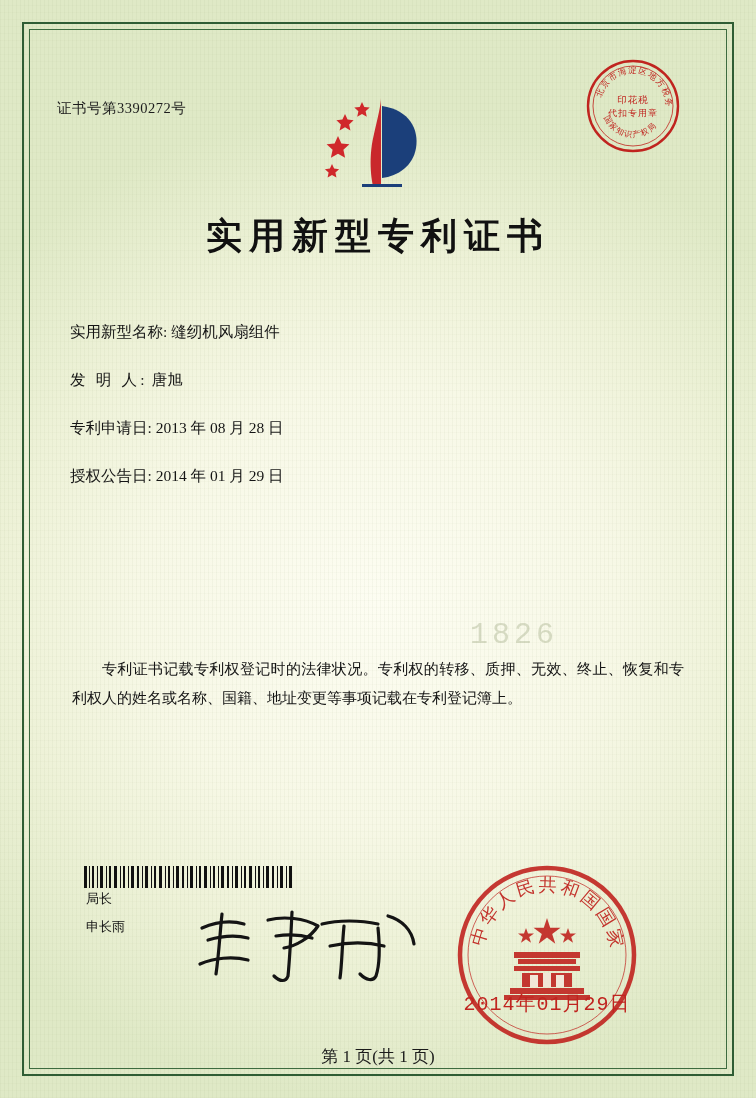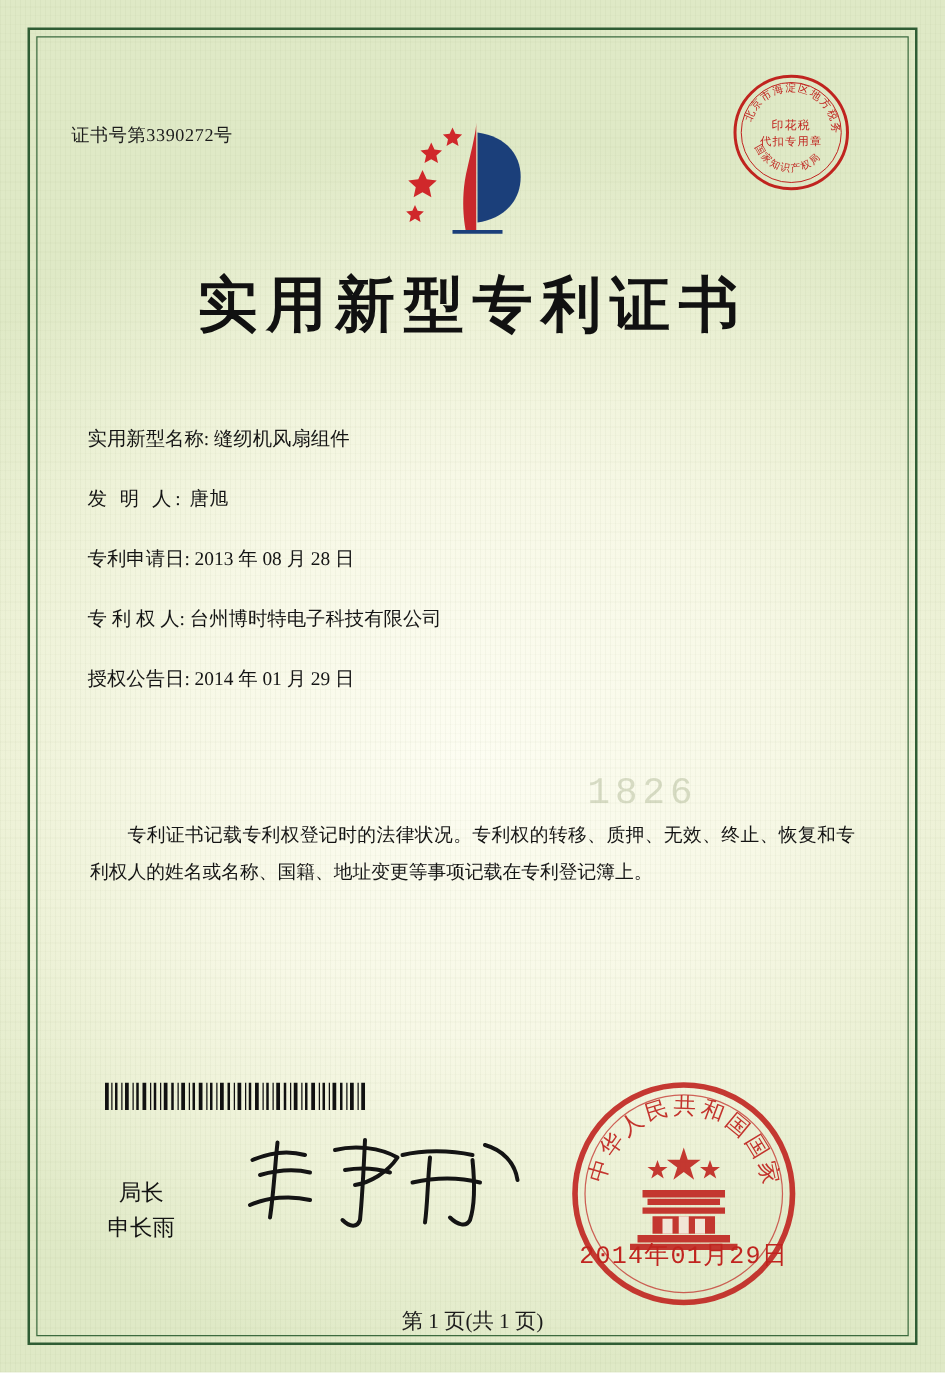--- a/index.html
+++ b/index.html
@@ -90,42 +90,41 @@
   }
   .stamp-tax svg { display: block; }
   
   .title {
     position: absolute;
     left: 0;
     right: 0;
     top: 212px;
     text-align: center;
     font-family: "Liberation Serif", "DejaVu Serif", serif;
-    font-size: 48px;
+    font-size: 36px;
     font-weight: bold;
     letter-spacing: 7px;
     color: #111;
   }
   
   .fields {
     position: absolute;
     left: 70px;
     top: 322px;
     width: 620px;
   }
   .field-row {
     height: 48px;
     font-size: 15.5px;
     color: #151515;
     white-space: nowrap;
   }
   .field-label {
     display: inline-block;
     color: #151515;
-    margin-top: 19px;
   }
   .field-value {
     display: inline-block;
     color: #151515;
     font-family: Liberation Serif, serif;
   }
   .sp3 { letter-spacing: 3.2px; }
   
   .body-text {
     position: absolute;
@@ -157,25 +156,24 @@
     position: absolute;
     left: 84px;
     top: 866px;
     width: 210px;
     height: 22px;
   }
   
   .sig-block {
     position: absolute;
     left: 86px;
-    top: 940px;
-    font-size: 18px;
+    top: 885px;
+    font-size: 13px;
     color: #141414;
     line-height: 28px;
-    text-align: center;
   }
   .signature {
     position: absolute;
     left: 192px;
     top: 906px;
     width: 230px;
     height: 80px;
   }
   
   .seal {
@@ -260,24 +258,20 @@
       <span class="field-label">实用新型名称:</span>
       <span class="field-value">缝纫机风扇组件</span>
     </div>
     <div class="field-row">
       <span class="field-label sp3">发 明 人:</span>
       <span class="field-value">唐旭</span>
     </div>
     <div class="field-row">
       <span class="field-label">专利申请日:</span>
       <span class="field-value">2013 年 08 月 28 日</span>
-    </div>
-    <div class="field-row">
-      <span class="field-label">专 利 权 人:</span>
-      <span class="field-value">台州博时特电子科技有限公司</span>
     </div>
     <div class="field-row">
       <span class="field-label">授权公告日:</span>
       <span class="field-value">2014 年 01 月 29 日</span>
     </div>
   </div>
 
   <div class="body-text">
     <p>专利证书记载专利权登记时的法律状况。专利权的转移、质押、无效、终止、恢复和专利权人的姓名或名称、国籍、地址变更等事项记载在专利登记簿上。</p>
   </div>

